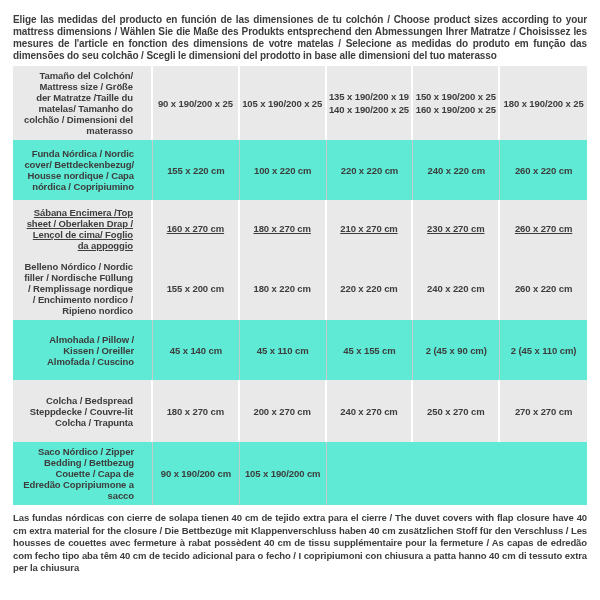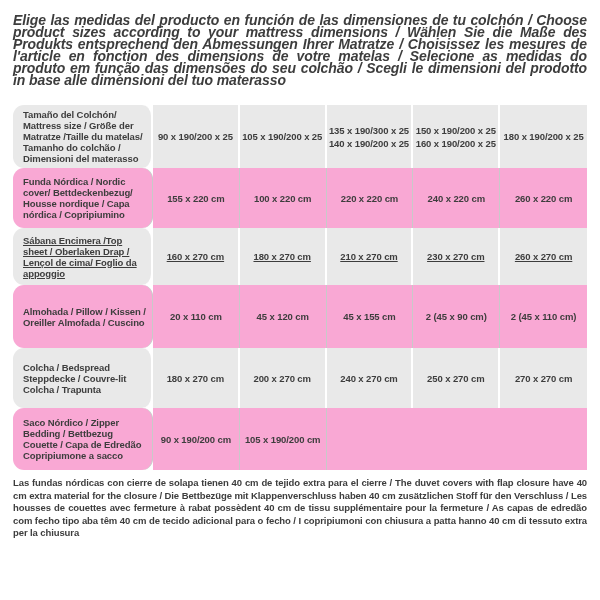--- a/index.html
+++ b/index.html
@@ -4,40 +4,40 @@
 <style>
   html,body{margin:0;padding:0;}
   body{
     width:600px;height:600px;background:#ffffff;overflow:hidden;
     font-family:"Liberation Sans","DejaVu Sans",sans-serif;
     font-weight:bold;color:#3d3d3d;
     -webkit-font-smoothing:antialiased;
   }
   .page{padding:12px 13px 0 13px;}
   .intro{
-    font-size:14px;line-height:12px;text-align:justify;
-    letter-spacing:-0.1px;margin:2px 0 19px 0;font-style:italic;
+    font-size:10px;line-height:12px;text-align:justify;
+    letter-spacing:-0.1px;margin:2px 0 4px 0;
   }
   table.size-table{
     width:574px;border-collapse:separate;border-spacing:0;table-layout:fixed;
   }
   col.label-col{width:140px;}
   col.size-col{width:86.8px;}
   td{
     box-sizing:border-box;font-size:9.5px;vertical-align:middle;
     letter-spacing:-0.1px;
   }
   td.row-label{
-    text-align:left;padding:4px 4px 4px 10px;line-height:11px;border-radius:11px;
+    text-align:right;padding:4px 18px 4px 10px;line-height:11px;
   }
   td.size-cell{
     text-align:center;white-space:pre-line;line-height:13px;padding:2px 1px;
   }
   tr.shade td{background:#e9e9e9;border-right:2px solid #ffffff;}
-  tr.plain td{background:#f9a8d4;border-right:1px solid #c9c9c9;}
+  tr.plain td{background:#5eead4;border-right:1px solid #c9c9c9;}
   td:last-child{border-right:none !important;}
   td.empty{border-right:none !important;}
   tbody tr:nth-child(1){height:57px;}
   tbody tr:nth-child(2){height:60px;}
   tbody tr:nth-child(3){height:57px;text-decoration:underline;}
   tbody tr:nth-child(4){height:63px;}
   tbody tr:nth-child(5){height:60px;}
   tbody tr:nth-child(6){height:62px;}
   tbody tr:nth-child(7){height:37px;}
   tbody tr:nth-child(8){height:52px;}
@@ -59,21 +59,21 @@
         <col class="size-col">
         <col class="size-col">
         <col class="size-col">
         <col class="size-col">
     </colgroup>
     <tbody id="table-body">
         <tr class="shade">
           <td class="row-label">Tamaño del Colchón/ Mattress size / Größe der Matratze /Taille du matelas/ Tamanho do colchão / Dimensioni del materasso</td>
           <td class="size-cell">90 x 190/200 x 25</td>
           <td class="size-cell">105 x 190/200 x 25</td>
-          <td class="size-cell">135 x 190/300 x 25
+          <td class="size-cell">135 x 190/200 x 19
 140 x 190/200 x 25</td>
           <td class="size-cell">150 x 190/200 x 25
 160 x 190/200 x 25</td>
           <td class="size-cell">180 x 190/200 x 25</td>
         </tr>
         <tr class="plain">
           <td class="row-label">Funda Nórdica / Nordic cover/ Bettdeckenbezug/ Housse nordique / Capa nórdica / Copripiumino</td>
           <td class="size-cell">155 x 220 cm</td>
           <td class="size-cell">100 x 220 cm</td>
           <td class="size-cell">220 x 220 cm</td>
@@ -81,24 +81,32 @@
           <td class="size-cell">260 x 220 cm</td>
         </tr>
         <tr class="shade">
           <td class="row-label">Sábana Encimera /Top sheet / Oberlaken Drap / Lençol de cima/ Foglio da appoggio</td>
           <td class="size-cell">160 x 270 cm</td>
           <td class="size-cell">180 x 270 cm</td>
           <td class="size-cell">210 x 270 cm</td>
           <td class="size-cell">230 x 270 cm</td>
           <td class="size-cell">260 x 270 cm</td>
         </tr>
+        <tr class="shade">
+          <td class="row-label">Belleno Nórdico / Nordic filler / Nordische Füllung / Remplissage nordique / Enchimento nordico / Ripieno nordico</td>
+          <td class="size-cell">155 x 200 cm</td>
+          <td class="size-cell">180 x 220 cm</td>
+          <td class="size-cell">220 x 220 cm</td>
+          <td class="size-cell">240 x 220 cm</td>
+          <td class="size-cell">260 x 220 cm</td>
+        </tr>
         <tr class="plain">
           <td class="row-label">Almohada / Pillow / Kissen / Oreiller Almofada / Cuscino</td>
-          <td class="size-cell">20 x 110 cm</td>
-          <td class="size-cell">45 x 120 cm</td>
+          <td class="size-cell">45 x 140 cm</td>
+          <td class="size-cell">45 x 110 cm</td>
           <td class="size-cell">45 x 155 cm</td>
           <td class="size-cell">2 (45 x 90 cm)</td>
           <td class="size-cell">2 (45 x 110 cm)</td>
         </tr>
         <tr class="shade">
           <td class="row-label">Colcha / Bedspread Steppdecke / Couvre-lit Colcha / Trapunta</td>
           <td class="size-cell">180 x 270 cm</td>
           <td class="size-cell">200 x 270 cm</td>
           <td class="size-cell">240 x 270 cm</td>
           <td class="size-cell">250 x 270 cm</td>

